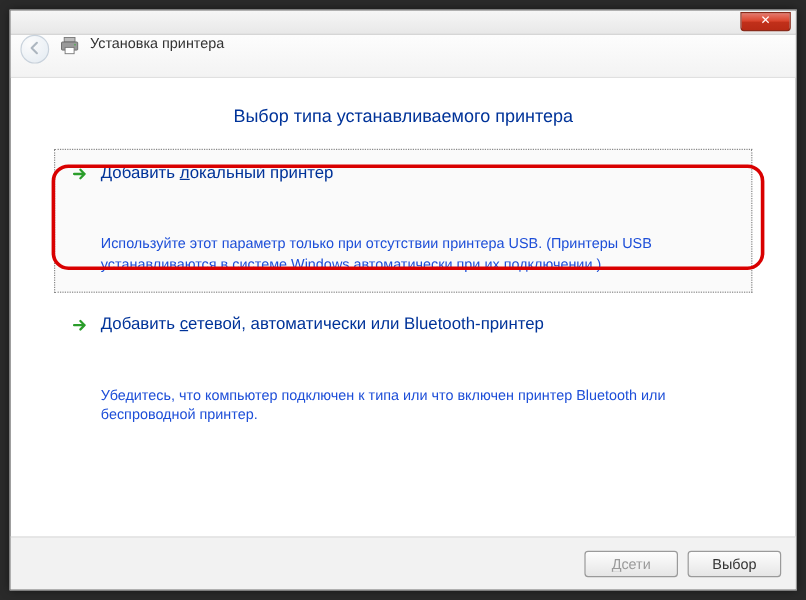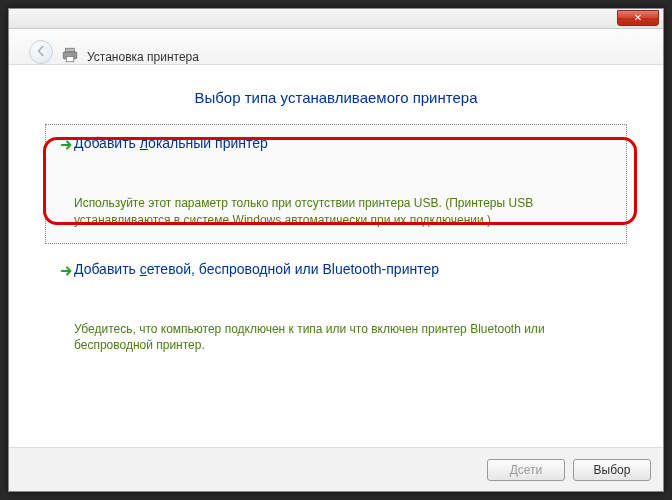--- a/index.html
+++ b/index.html
@@ -35,22 +35,22 @@
     border-radius: 0 0 3px 3px;
     color: #fff;
     text-align: center;
     line-height: 13px;
     font-size: 10px;
     font-family: Arial;
   }
   .header {
     height: 36px;
     display: flex;
-    align-items: flex-end;
-    padding: 0 20px;
+    align-items: flex-start;
+    padding: 0 8px;
     gap: 8px;
     background: linear-gradient(to bottom, #fdfdfd, #f3f3f3);
     border-bottom: 1px solid #e0e0e0;
   }
   .back-btn {
     width: 24px; height: 24px;
     border-radius: 50%;
     background: radial-gradient(circle at 30% 30%, #fcfcfc, #d7e4f0);
     border: 1px solid #a8b8c8;
     display: flex;
@@ -83,37 +83,38 @@
     margin-bottom: 6px;
     position: relative;
   }
   .option.selected {
     border: 1px dotted #888;
     background: #fafafa;
   }
   .option-row {
     display: flex;
     align-items: flex-start;
+    gap: 10px;
   }
   .arrow-icon {
     width: 14px; height: 14px;
     flex-shrink: 0;
     margin-top: 3px;
   }
   .option-body { flex: 1; }
   .option-title {
     color: #003399;
     font-size: 14px;
     margin-bottom: 2px;
   }
   .option-title .underline {
     text-decoration: underline;
   }
   .option-desc {
-    color: #4d7c0f;
+    color: #1d4ed8;
     font-size: 12px;
     line-height: 1.4;
     margin-top: 44px;
   }
   .highlight-ring {
     position: absolute;
     border: 3px solid #d90000;
     border-radius: 14px;
     pointer-events: none;
   }
@@ -197,21 +198,21 @@
 
     <div class="option">
       <div class="option-row">
         <span class="arrow-icon">
           <svg viewBox="0 0 16 16" width="14" height="14">
             <path d="M2 8 H12 M8 4 L12 8 L8 12" stroke="#2a9d2a" stroke-width="2.2" fill="none" stroke-linecap="round" stroke-linejoin="round"></path>
           </svg>
         </span>
         <div class="option-body">
           <div class="option-title">
-            <span>Добавить </span><span class="underline">с</span><span>етевой, беспроводной или Bluetooth-принтер</span>
+            <span>Добавить </span><span class="underline">с</span><span>етевой, автоматически или Bluetooth-принтер</span>
           </div>
           <div class="option-desc">Убедитесь, что компьютер подключен к типа или что включен принтер Bluetooth или беспроводной принтер.</div>
         </div>
       </div>
     </div>
   </div>
 
   <div class="highlight-ring" style="left:34px; top:128px; width:594px; height:88px;"></div>
 
   <div class="footer">

